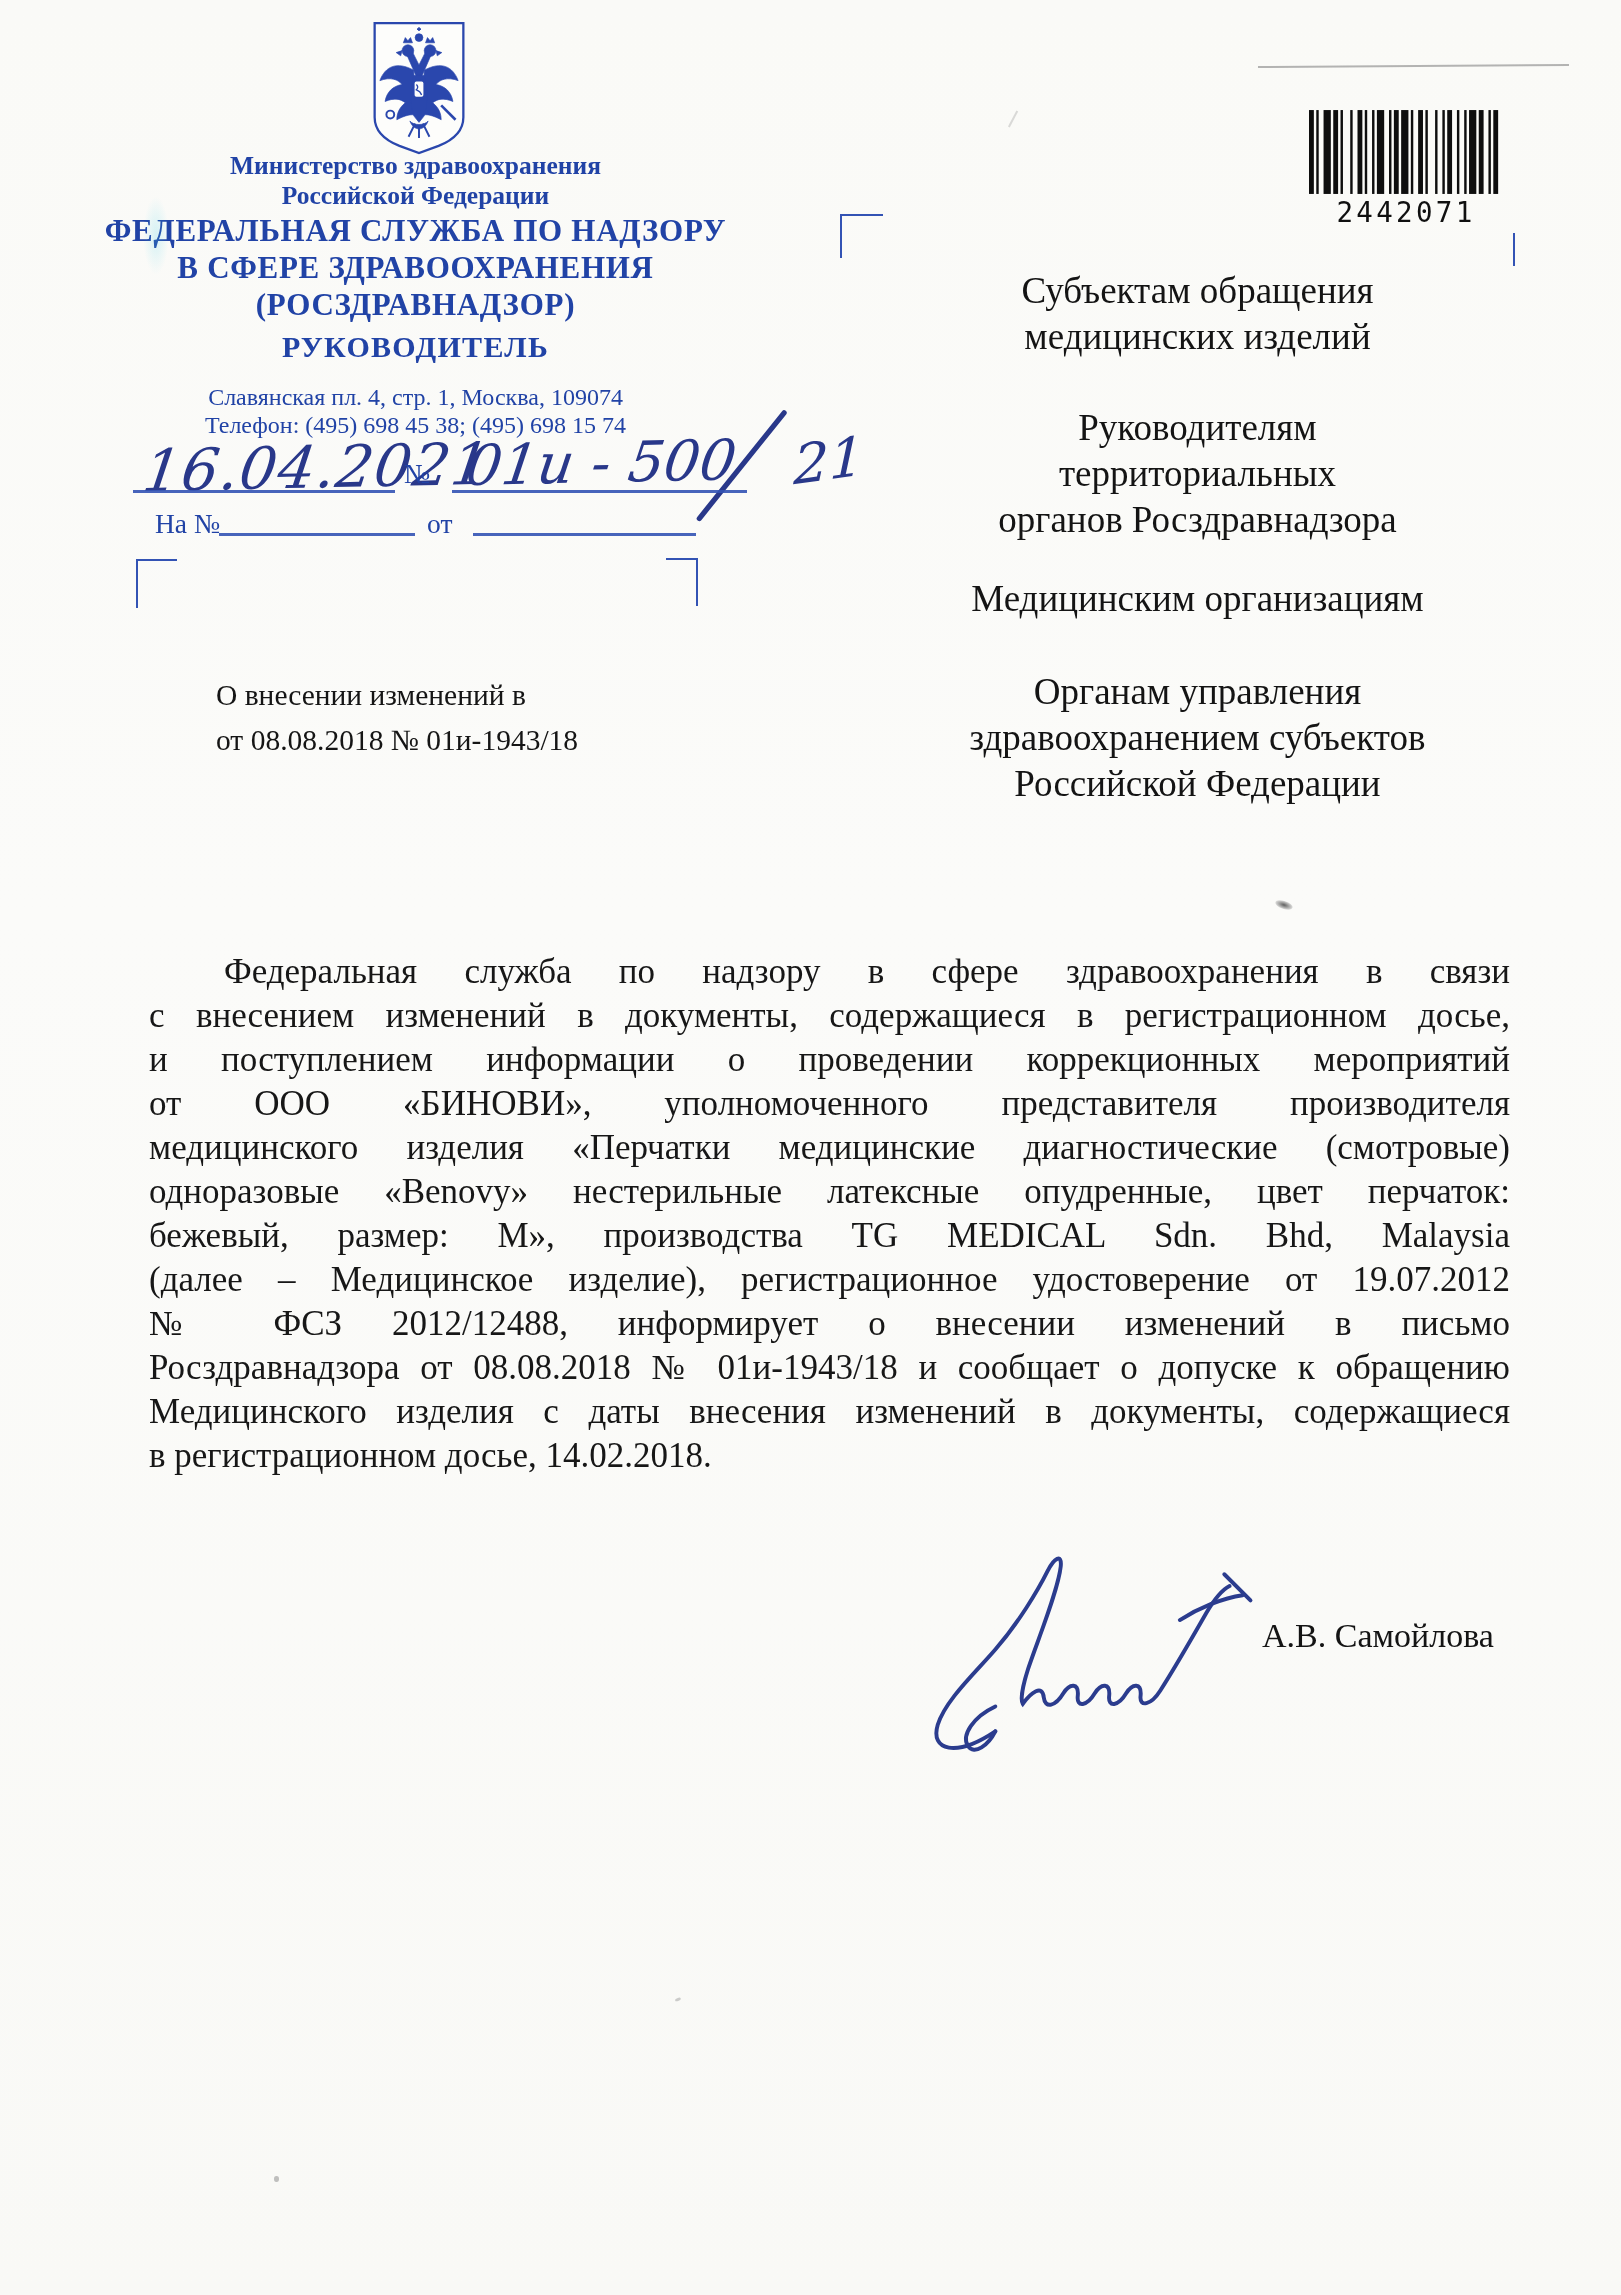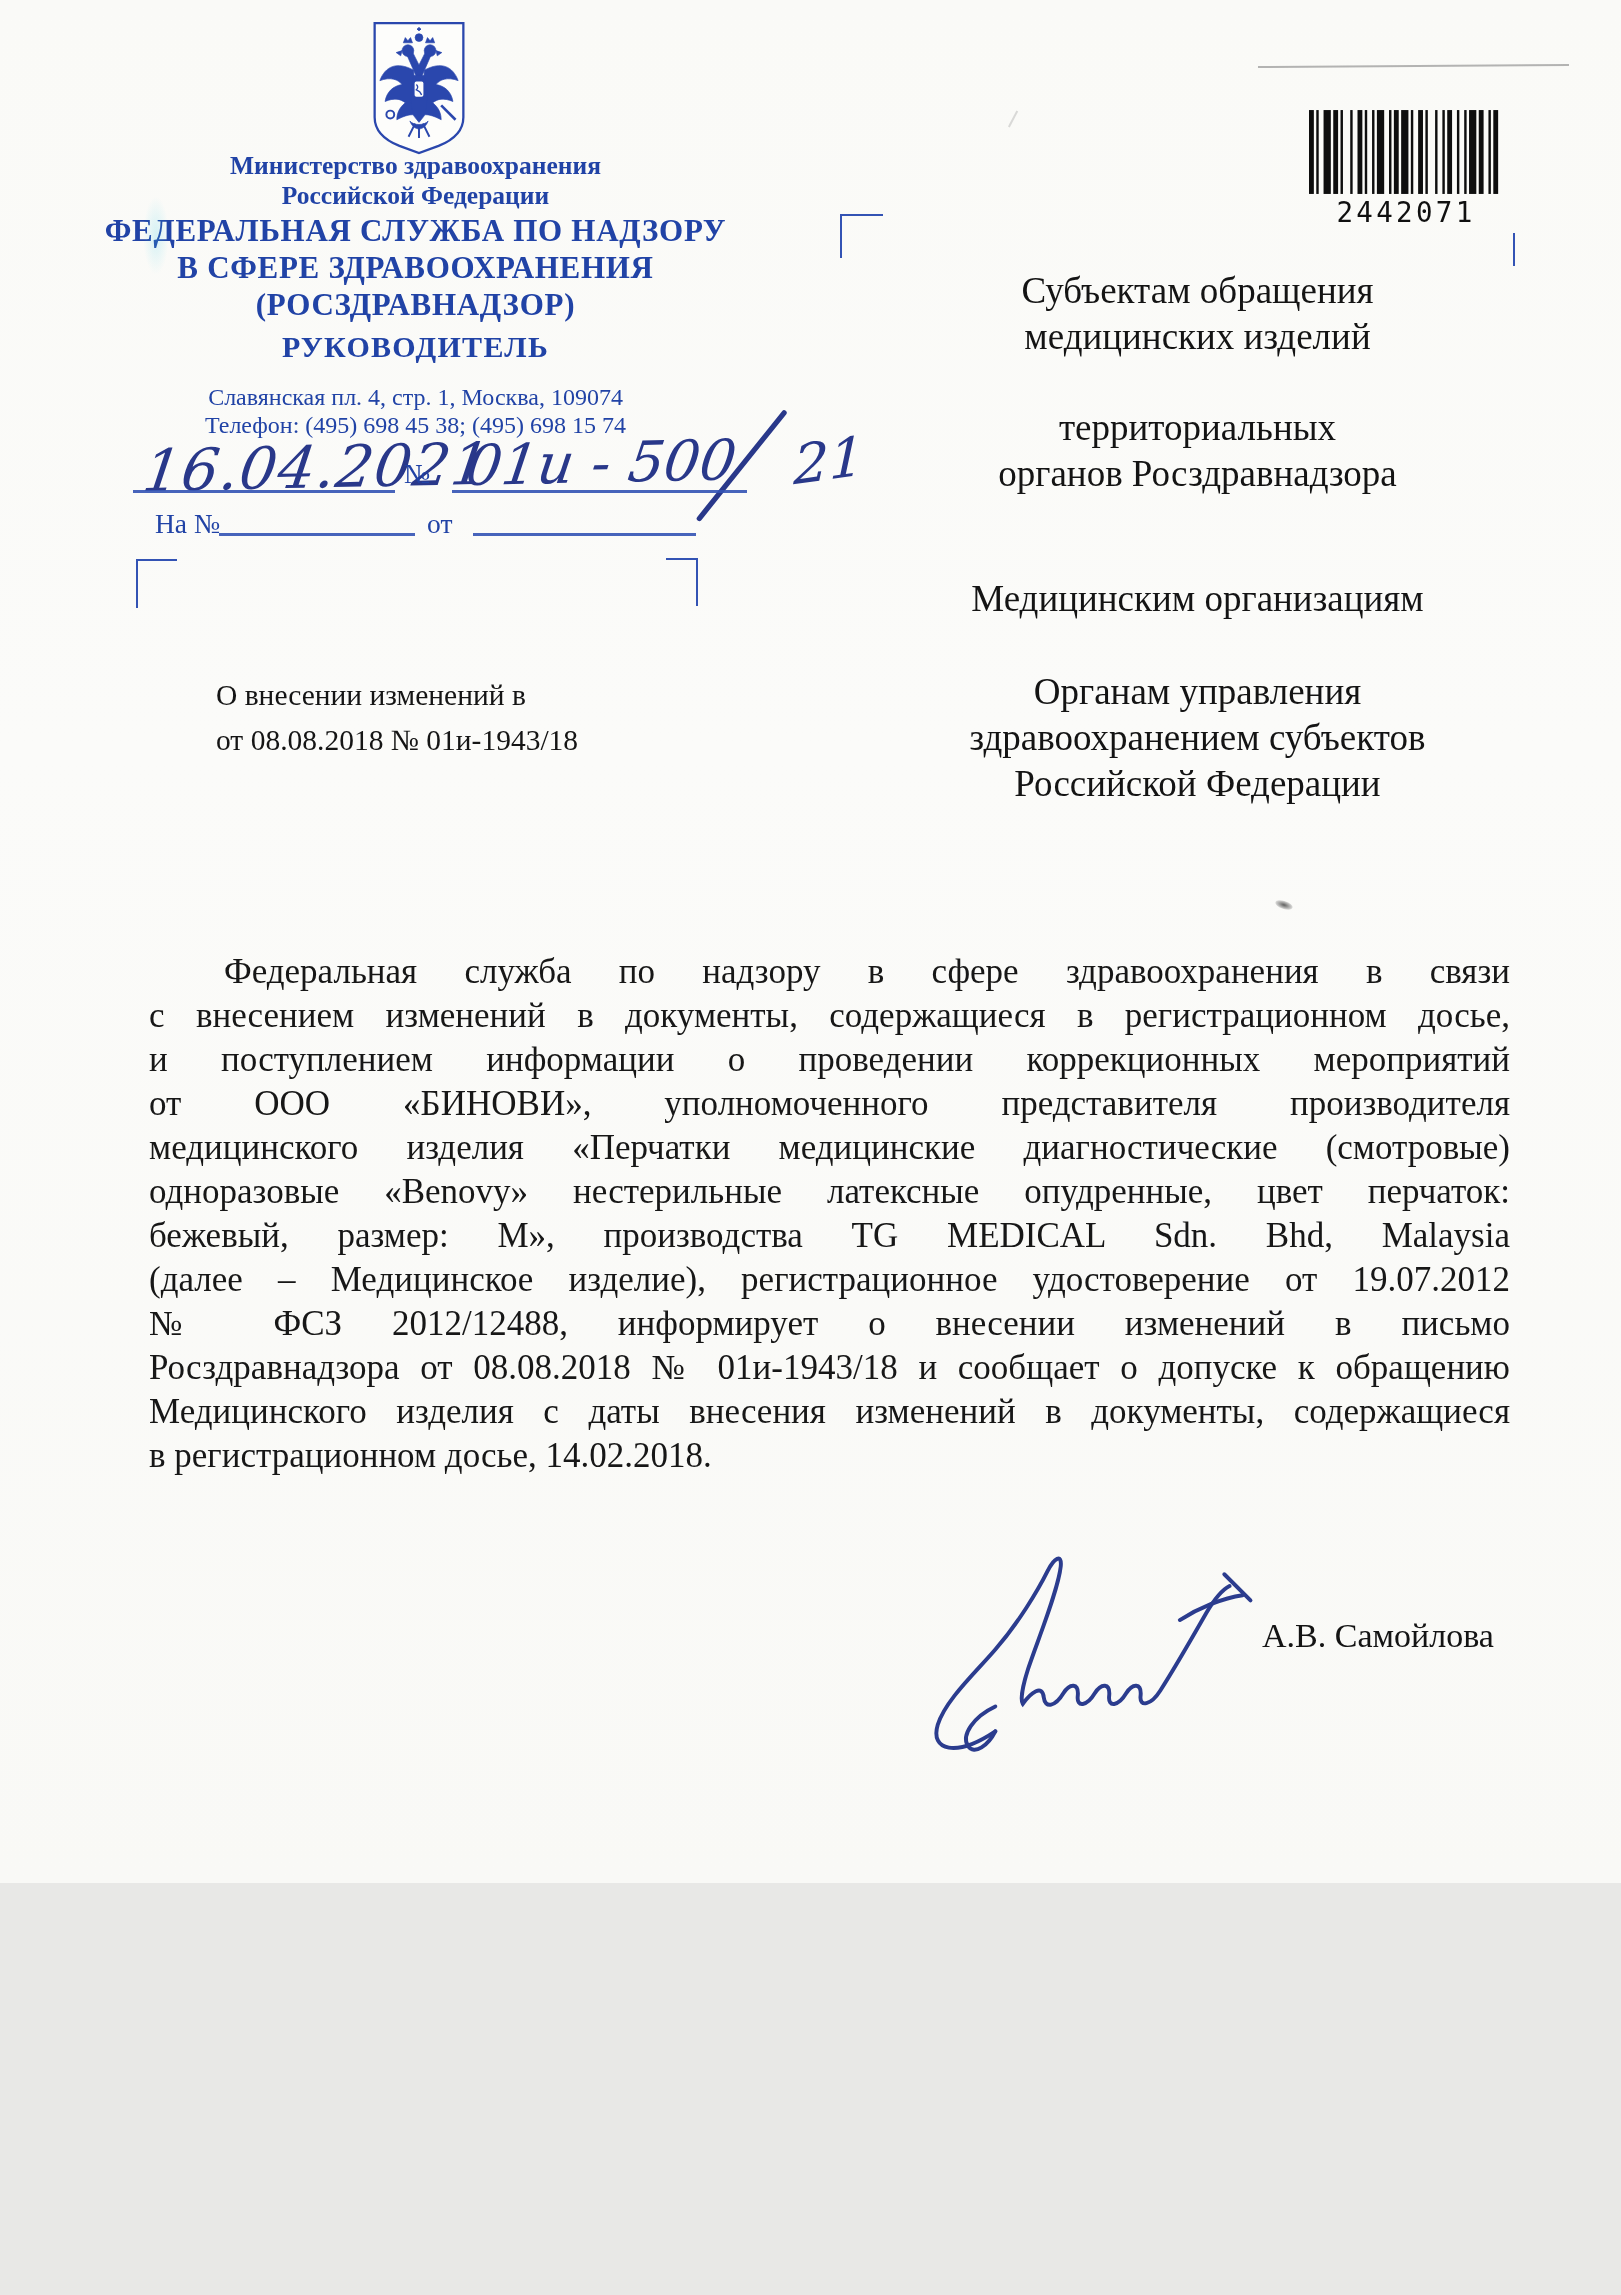--- a/index.html
+++ b/index.html
@@ -1,17 +1,17 @@
 <!DOCTYPE html>
 <html lang="ru" style="font-size:10.5px"><head>
 <meta charset="utf-8">
 <style>
   html,body{margin:0;padding:0;background:#e8e8e6;}
   #page{
-    position:relative;width:1622px;height:1883px;overflow:hidden;
+    position:relative;width:1622px;height:2295px;overflow:hidden;
     background:linear-gradient(180deg,#fafaf7 0%,#fbfbf9 40%,#f9f9f6 100%);
     font-family:"Liberation Serif","DejaVu Serif",serif;color:#161616;
   }
   .abs{position:absolute;}
   
   .lh-center{left:88px;width:655px;text-align:center;color:#2143a6;}
   .ministry{top:151px;font-size:25.5px;font-weight:bold;line-height:29.5px;}
   .service{top:212px;font-size:31px;font-weight:bold;line-height:37px;letter-spacing:0.7px;}
   .position{top:330px;font-size:30px;font-weight:bold;letter-spacing:1.3px;}
   .addr{top:384px;font-size:24px;line-height:27.5px;}
@@ -134,20 +134,21 @@
       <rect x="273.80" y="0" width="3.70" height="128" fill="#0e0e0e"></rect>
       <rect x="281.20" y="0" width="7.40" height="128" fill="#0e0e0e"></rect>
     </svg>
   <div id="barcode-num" class="abs">2442071</div>
 
   <div class="abs addressee" style="top:268px;">
     <div>Субъектам обращения</div>
     <div>медицинских изделий</div>
   </div>
   <div class="abs addressee" style="top:405px;">
+    <div>Руководителям</div>
     <div>территориальных</div>
     <div>органов Росздравнадзора</div>
   </div>
   <div class="abs addressee" style="top:576px;">
     <div>Медицинским организациям</div>
   </div>
   <div class="abs addressee" style="top:669px;">
     <div>Органам управления</div>
     <div>здравоохранением субъектов</div>
     <div>Российской Федерации</div>

